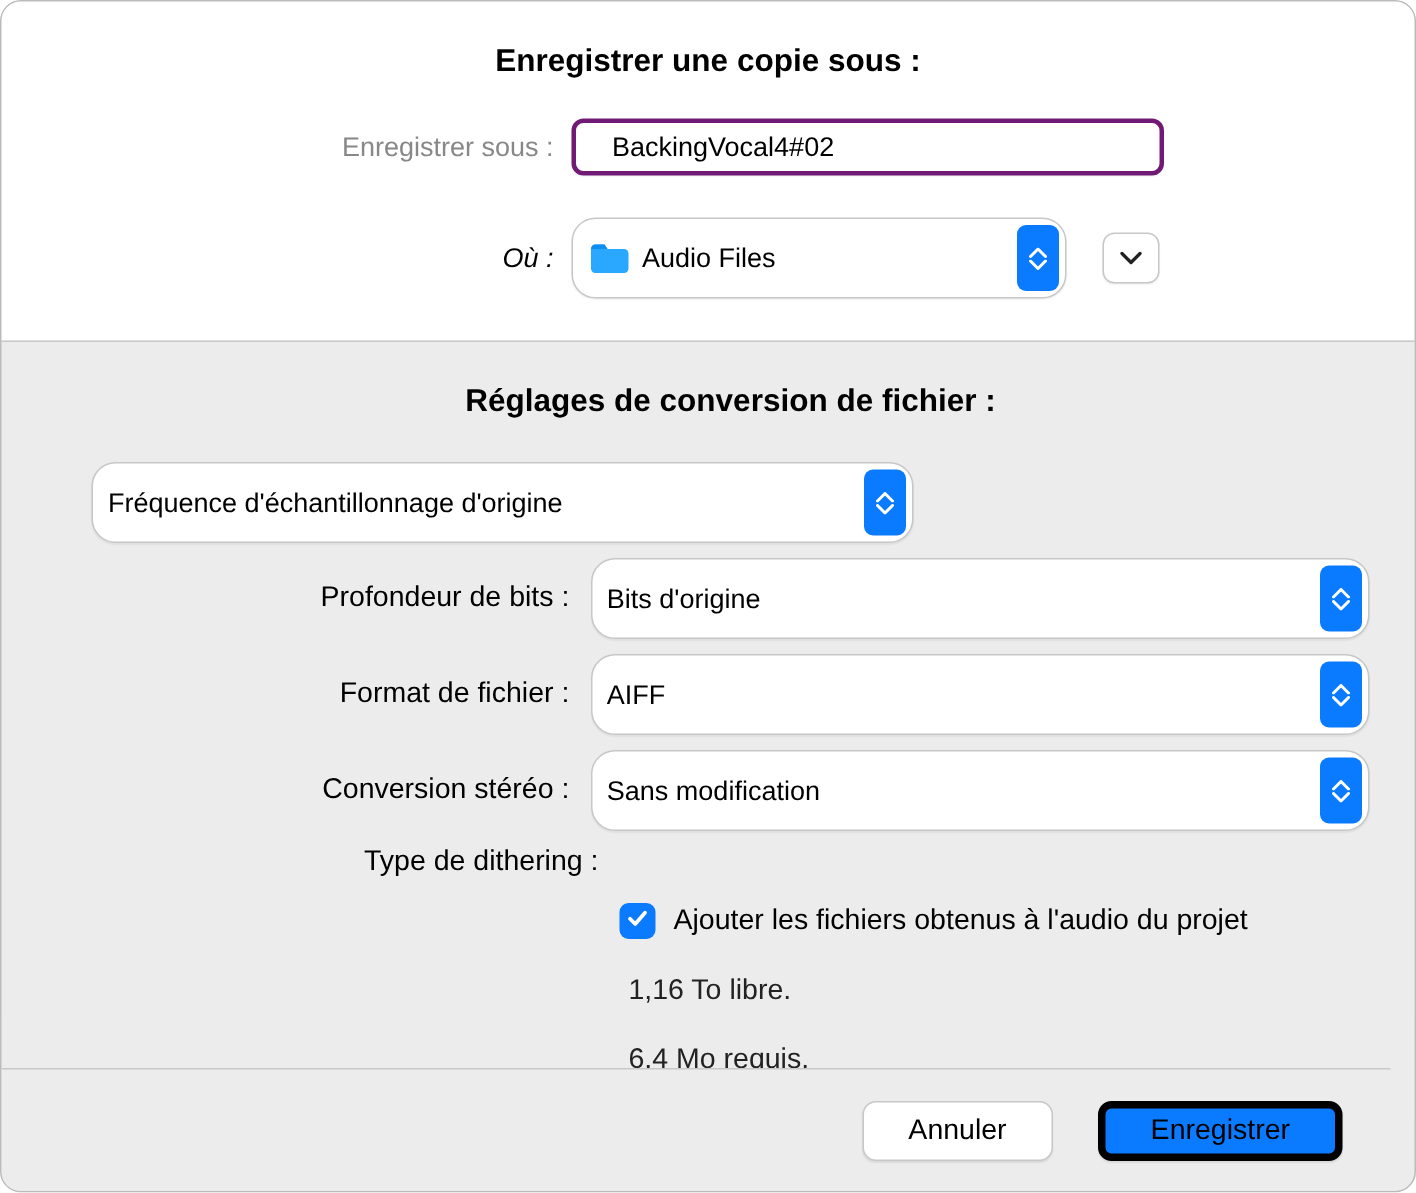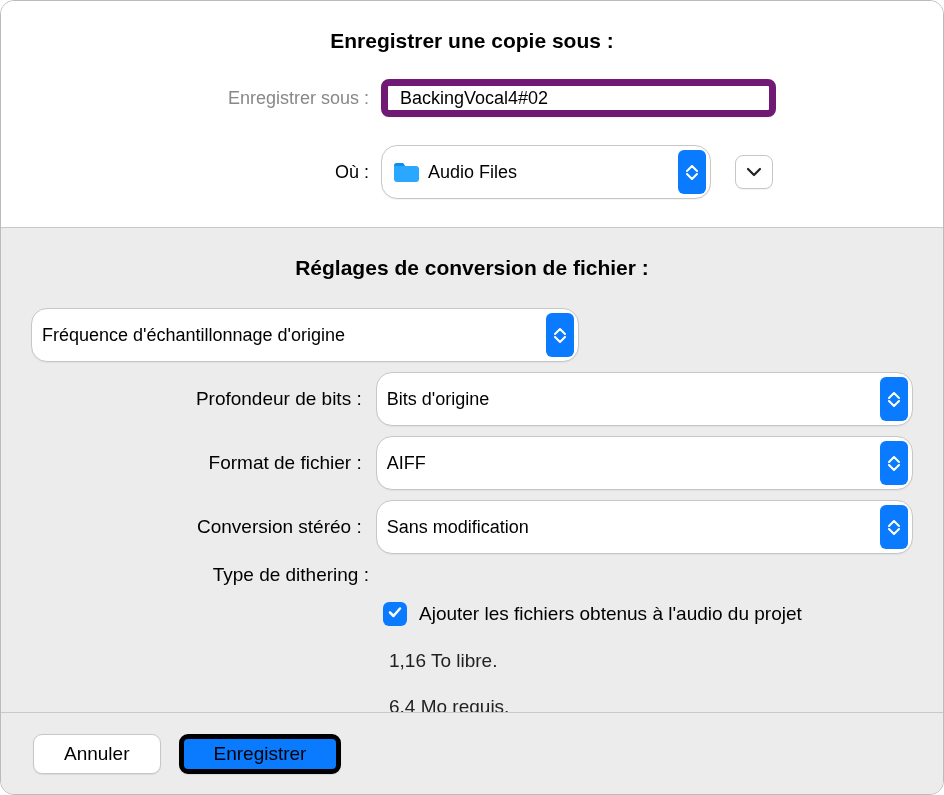--- a/index.html
+++ b/index.html
@@ -36,29 +36,29 @@
     align-items: center;
     gap: 12px;
     margin-bottom: 28px;
   }
   .label-col {
     width: 338px;
     text-align: right;
     font-size: 18px;
     color: #888;
   }
-  .label-col.dark { color: #000; }
+  .label-col.dark { color: #000; font-style: italic; }
   .text-input {
     flex: none;
     width: 395px;
     height: 38px;
     background: #fff;
-    border: 7px solid #701a75;
+    border: 3px solid #701a75;
     border-radius: 8px;
-    padding: 4px 12px;
+    padding: 4px 24px;
     font-size: 18px;
     color: #000;
     outline: none;
     box-shadow: 0 1px 1px rgba(0,0,0,0.04);
   }
   .popup {
     position: relative;
     display: flex;
     align-items: center;
     height: 54px;
@@ -112,20 +112,21 @@
     cursor: default;
   }
   .divider {
     height: 1px;
     background: #c8c8c8;
     width: 100%;
   }
   .middle-section {
     padding: 28px 30px 28px 30px;
     background: #ececec;
+    margin-left: 30px;
   }
   .section-title {
     text-align: center;
     font-size: 21px;
     font-weight: 700;
     margin-bottom: 28px;
   }
   .conv-row {
     display: flex;
     align-items: center;
@@ -156,28 +157,28 @@
     flex: none;
   }
   .status-line {
     padding-left: 358px;
     font-size: 19px;
     color: #222;
     margin-top: 24px;
   }
   .footer {
     position: absolute;
-    left: 0; right: 0; bottom: 0;
+    left: 0; right: 16px; bottom: 0;
     height: 82px;
     border-top: 1px solid #c8c8c8;
     display: flex;
     align-items: center;
-    justify-content: flex-start;
+    justify-content: flex-end;
     padding: 0 32px;
-    gap: 18px;
+    gap: 30px;
     background: #ececec;
   }
   .btn {
     height: 40px;
     min-width: 120px;
     padding: 0 30px;
     border-radius: 9px;
     font-size: 19px;
     display: flex;
     align-items: center;

